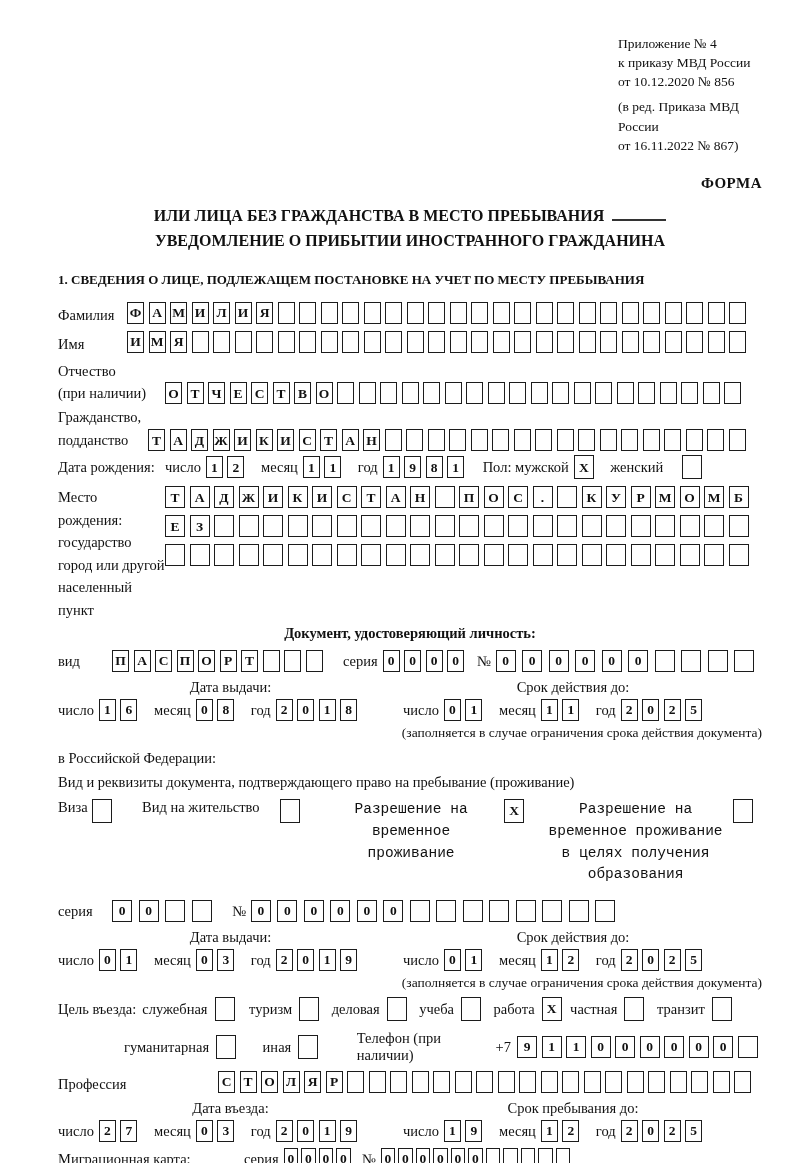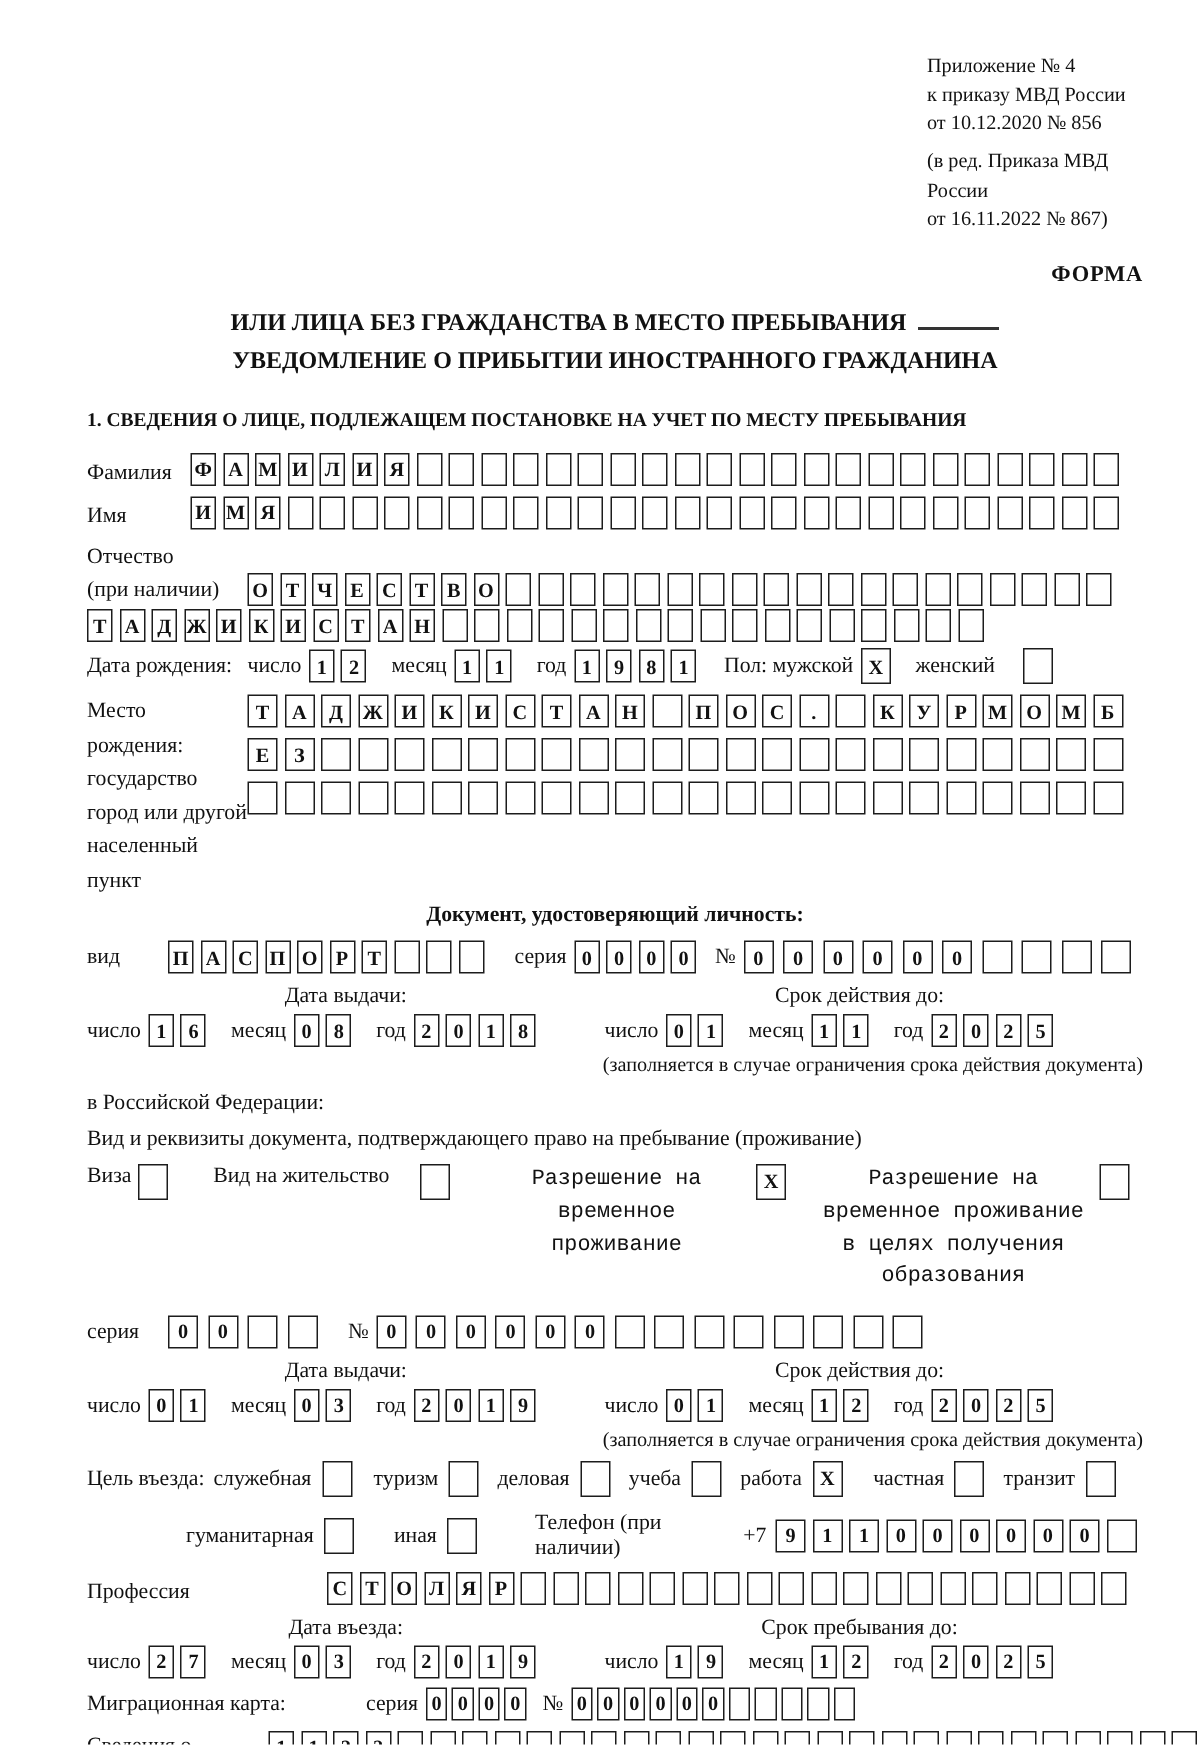--- a/index.html
+++ b/index.html
@@ -209,20 +209,24 @@
         <span class="cell"></span>
         <span class="cell"></span>
         <span class="cell"></span>
         <span class="cell"></span>
         <span class="cell"></span>
         <span class="cell"></span>
       </div>
   </div>
 
   <div class="frow" style="margin-bottom:4px;">
+    <div class="lbl w90 lbl2">
+      <div>Гражданство,</div>
+      <div>подданство</div>
+    </div>
     <div class="cells">
         <span class="cell">Т</span>
         <span class="cell">А</span>
         <span class="cell">Д</span>
         <span class="cell">Ж</span>
         <span class="cell">И</span>
         <span class="cell">К</span>
         <span class="cell">И</span>
         <span class="cell">С</span>
         <span class="cell">Т</span>
@@ -584,21 +588,21 @@
       <span class="cells cb">
           <span class="cell"></span>
         </span>
     </span>
     <span class="pitem" style="margin-left:8px;">
       <span class="olabel">работа</span>
       <span class="cells cb">
           <span class="cell">X</span>
         </span>
     </span>
-    <span class="pitem" style="margin-left:16px;">
+    <span class="pitem" style="margin-left:4px;">
       <span class="olabel">частная</span>
       <span class="cells cb">
           <span class="cell"></span>
         </span>
     </span>
     <span class="pitem" style="margin-left:8px;">
       <span class="olabel">транзит</span>
       <span class="cells cb">
           <span class="cell"></span>
         </span>

